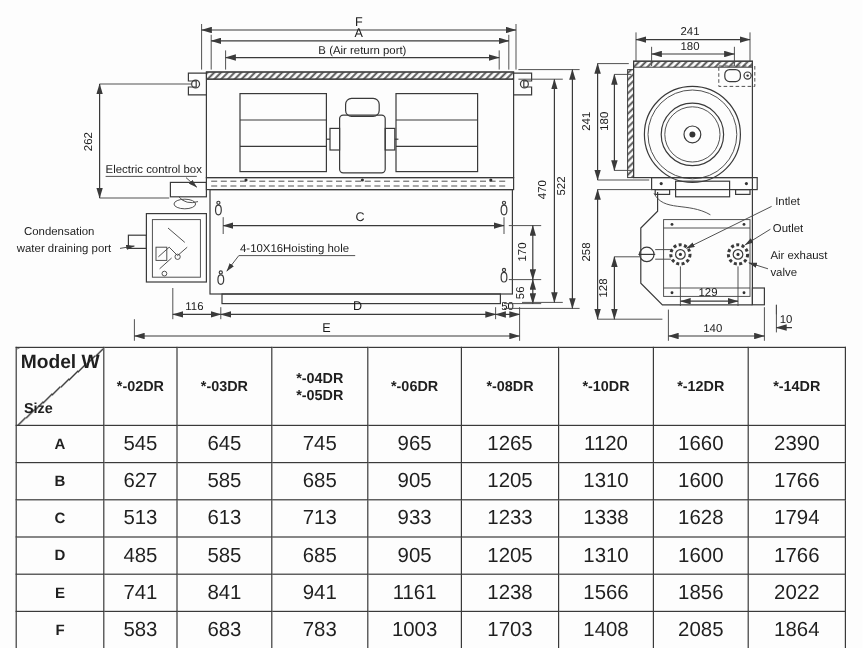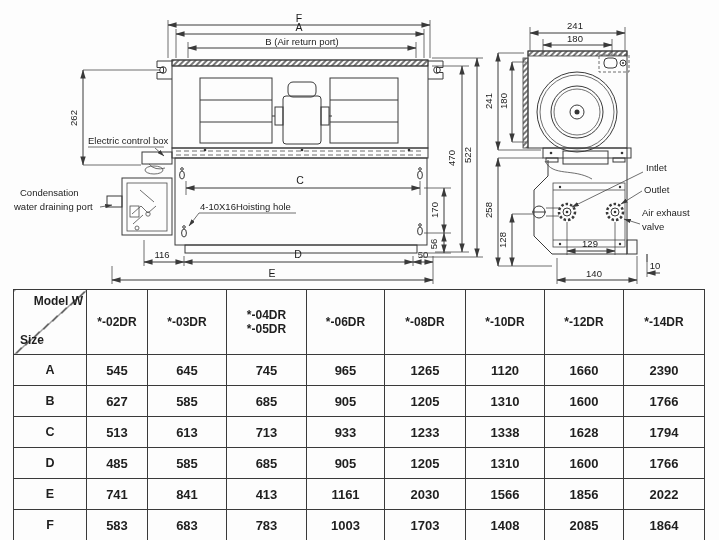--- a/index.html
+++ b/index.html
@@ -9,27 +9,27 @@
   svg.drawing text{font-family:"Liberation Sans",sans-serif;fill:#1c1c1c;font-size:9.5px;}
   svg.drawing text.big{font-size:10.5px;}
   svg.drawing .ln{stroke:#3a3a3a;stroke-width:1;fill:none;}
   svg.drawing .thin{stroke:#4a4a4a;stroke-width:0.8;fill:none;}
   svg.drawing .dot{fill:#333;stroke:none;}
 
   table.spec{position:absolute;left:13px;top:289px;border-collapse:collapse;table-layout:fixed;
              width:692px;}
   table.spec th,table.spec td{border:1px solid #3a3a3a;text-align:center;vertical-align:middle;
              padding:0;color:#1f1f1f;}
-  table.spec td{font-size:13px;font-weight:bold;height:30px;}
+  table.spec td{font-size:17px;font-weight:normal;height:30px;}
   table.spec th{font-size:12px;font-weight:bold;}
   table.spec tr.hdr th{height:64px;}
   table.spec th.rowhead{font-size:12.5px;}
   th.corner{position:relative;font-weight:normal;
     background:linear-gradient(to bottom right,transparent calc(50% - 0.6px),#3a3a3a calc(50% - 0.6px),#3a3a3a calc(50% + 0.6px),transparent calc(50% + 0.6px));}
-  th.corner .cm{position:absolute;top:4px;right:3px;font-size:12px;}
+  th.corner .cm{position:absolute;top:4px;right:3px;font-size:16px;}
   th.corner .cs{position:absolute;bottom:7px;left:6px;font-size:12px;margin-top:17px;}
 
   .wm{position:absolute;left:594px;top:492px;width:125px;height:44px;pointer-events:none;z-index:5;
       display:flex;align-items:center;}
   .wm .wmtext{font-size:27px;font-weight:bold;color:rgba(150,150,150,0.55);margin-left:2px;letter-spacing:0.5px;}
 </style>
 </head>
 <body>
 
 <div class="stage">
@@ -441,23 +441,23 @@
     <td>905</td>
     <td>1205</td>
     <td>1310</td>
     <td>1600</td>
     <td>1766</td>
   </tr>
   <tr>
     <th class="rowhead">E</th>
     <td>741</td>
     <td>841</td>
-    <td>413</td>
+    <td>941</td>
     <td>1161</td>
-    <td>2030</td>
+    <td>1238</td>
     <td>1566</td>
     <td>1856</td>
     <td>2022</td>
   </tr>
   <tr>
     <th class="rowhead">F</th>
     <td>583</td>
     <td>683</td>
     <td>783</td>
     <td>1003</td>

